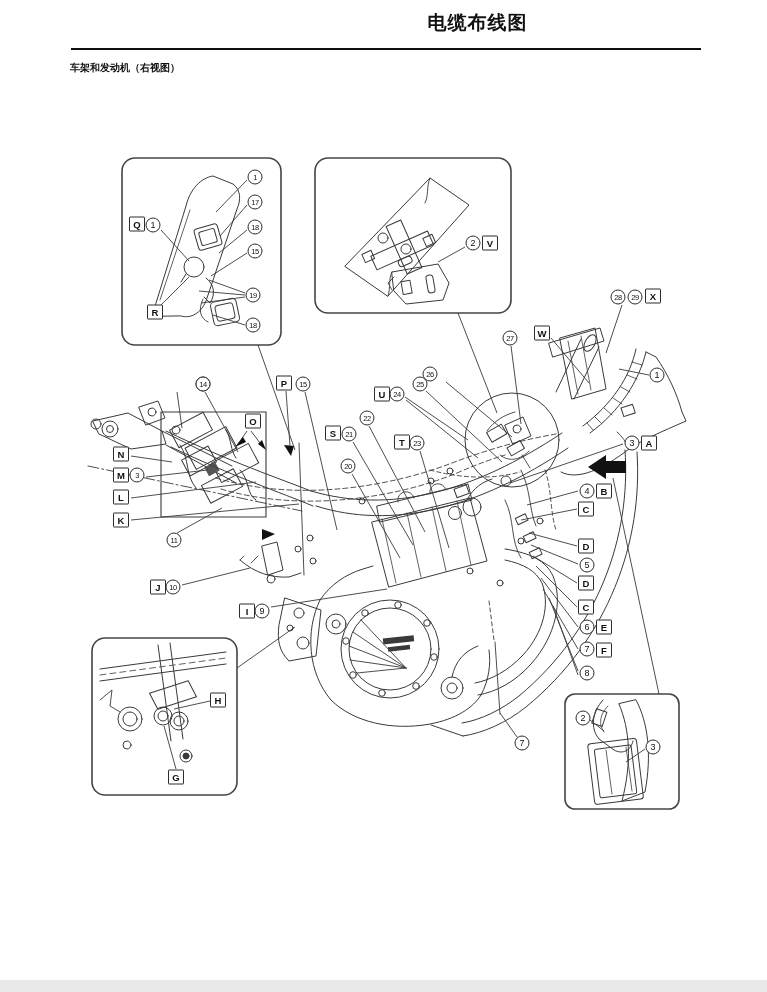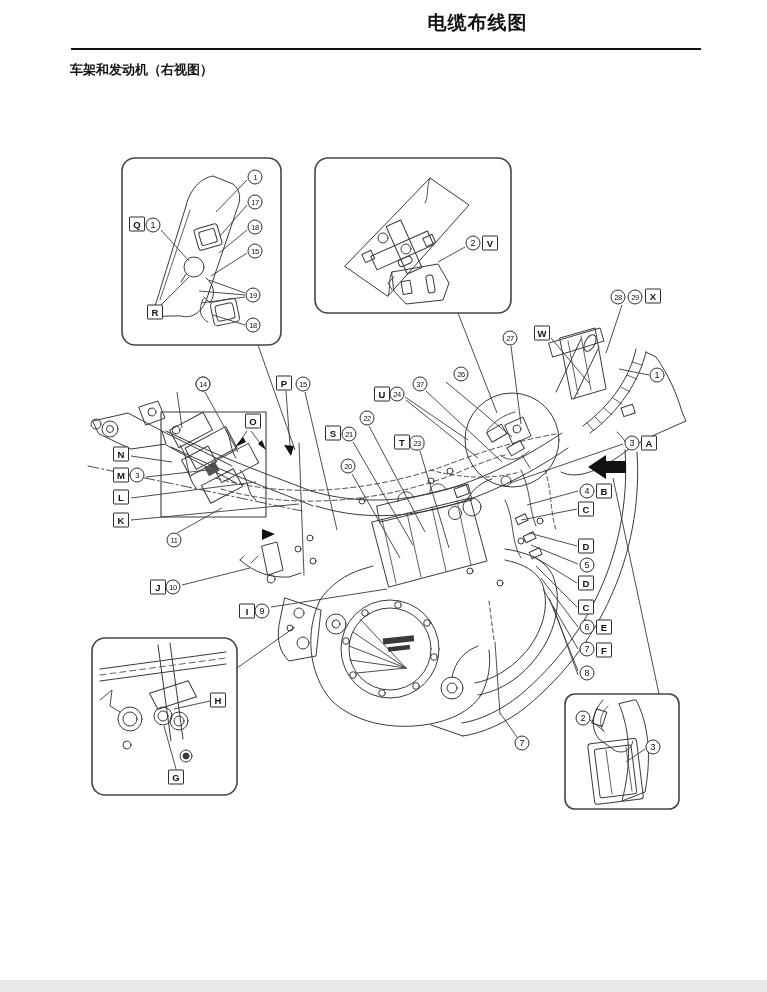--- a/index.html
+++ b/index.html
@@ -1,21 +1,21 @@
 <!DOCTYPE html>
 <html><head>
 <meta charset="utf-8">
 <style>
   html,body{margin:0;padding:0;background:#e8e8e8;}
   .page{position:relative;width:767px;height:980px;background:#ffffff;overflow:hidden;
         font-family:"Liberation Sans",sans-serif;color:#111;}
   .title{position:absolute;top:10px;left:188px;right:0;margin:0;text-align:center;
          font-size:19px;font-weight:bold;letter-spacing:1px;}
   .rule{position:absolute;top:48px;left:71px;width:630px;height:2.4px;background:#101010;}
-  .subtitle{position:absolute;top:61px;left:70px;margin:0;font-size:13px;font-weight:bold;}
+  .subtitle{position:absolute;top:61px;left:70px;margin:0;font-size:10px;font-weight:bold;}
   .pageno{position:absolute;top:956px;left:0;right:0;text-align:center;
           font-size:13.5px;font-weight:bold;letter-spacing:.5px;}
   svg.art{position:absolute;left:0;top:0;}
   #labels{position:absolute;left:0;top:0;width:767px;height:992px;}
   .callout{position:absolute;transform:translate(-50%,-50%);width:15px;height:15px;
            box-sizing:border-box;display:flex;align-items:center;justify-content:center;
            background:#fff;border:1.2px solid #2d2d2d;font-size:9px;line-height:1;color:#111;}
   .c-circle{border-radius:50%;}
   .c-circle.two{font-size:7.5px;letter-spacing:-.5px;}
   .c-box{border-radius:1px;width:16px;font-weight:bold;font-size:9.5px;}
@@ -327,27 +327,27 @@
       <div class="callout c-box" style="left: 121px; top: 520px;">K</div>
       <div class="callout c-circle two" style="left: 174px; top: 540px;">11</div>
       <div class="callout c-box" style="left: 158px; top: 587px;">J</div>
       <div class="callout c-circle two" style="left: 173px; top: 587px;">10</div>
       <div class="callout c-box" style="left: 247px; top: 611px;">I</div>
       <div class="callout c-circle" style="left: 262px; top: 611px;">9</div>
       <div class="callout c-box" style="left: 284px; top: 383px;">P</div>
       <div class="callout c-circle two" style="left: 303px; top: 384px;">15</div>
       <div class="callout c-box" style="left: 382px; top: 394px;">U</div>
       <div class="callout c-circle two" style="left: 397px; top: 394px;">24</div>
-      <div class="callout c-circle two" style="left: 420px; top: 384px;">37</div>
-      <div class="callout c-circle two" style="left: 461px; top: 374px;">26</div>
+      <div class="callout c-circle two" style="left: 420px; top: 384px;">25</div>
+      <div class="callout c-circle two" style="left: 430px; top: 374px;">26</div>
       <div class="callout c-circle two" style="left: 367px; top: 418px;">22</div>
       <div class="callout c-box" style="left: 333px; top: 433px;">S</div>
       <div class="callout c-circle two" style="left: 349px; top: 434px;">21</div>
       <div class="callout c-box" style="left: 402px; top: 442px;">T</div>
-      <div class="callout c-circle two" style="left: 417px; top: 443px; border-radius: 6px;">23</div>
+      <div class="callout c-circle two" style="left: 417px; top: 443px;">23</div>
       <div class="callout c-circle two" style="left: 348px; top: 466px;">20</div>
       <div class="callout c-circle" style="left: 632px; top: 443px;">3</div>
       <div class="callout c-box" style="left: 649px; top: 443px;">A</div>
       <div class="callout c-circle" style="left: 587px; top: 491px;">4</div>
       <div class="callout c-box" style="left: 604px; top: 491px;">B</div>
       <div class="callout c-box" style="left: 586px; top: 509px;">C</div>
       <div class="callout c-box" style="left: 586px; top: 546px;">D</div>
       <div class="callout c-circle" style="left: 587px; top: 565px;">5</div>
       <div class="callout c-box" style="left: 586px; top: 583px;">D</div>
       <div class="callout c-box" style="left: 586px; top: 607px;">C</div>

